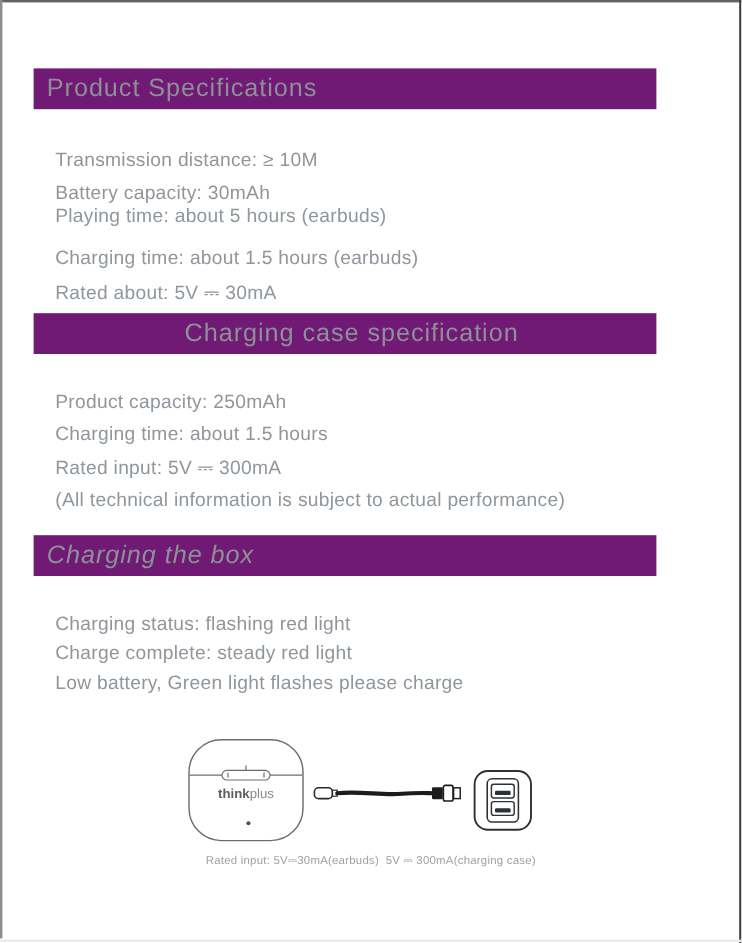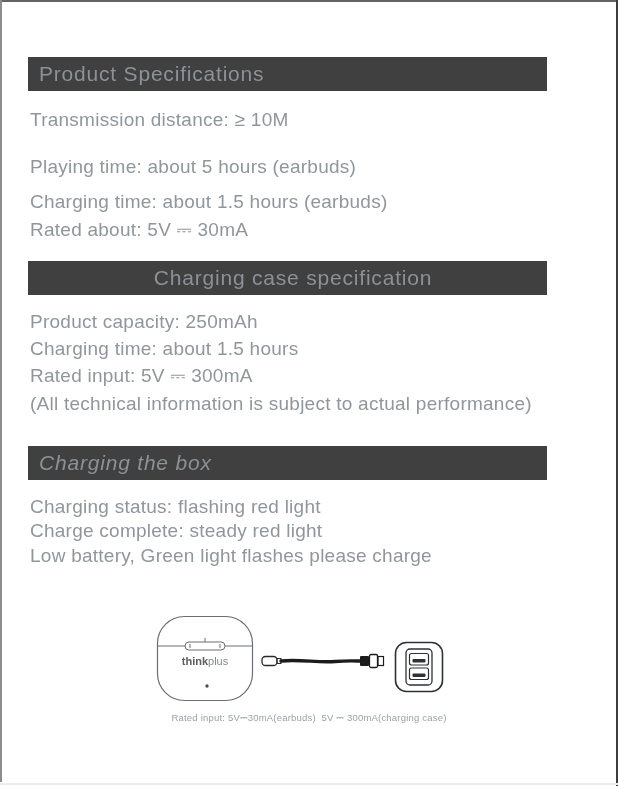--- a/index.html
+++ b/index.html
@@ -11,33 +11,33 @@
     font-family:"Liberation Sans","DejaVu Sans",sans-serif;
   }
   .edge{position:absolute;}
   .edge-top{left:0;top:0;width:618px;height:2px;background:#636363;}
   .edge-left{left:0;top:0;width:2px;height:782px;background:#8d8d8d;}
   .edge-right{right:0;top:0;width:2px;height:786px;background:#3d3d3d;}
   .edge-bottom{left:0;top:783px;width:618px;height:2px;background:#ececec;}
 
   .hbar{
     position:absolute;left:28px;width:519px;height:34px;
-    background:#404040;
+    background:#701a75;
     display:flex;align-items:center;
     padding-left:11px;box-sizing:border-box;
     font-size:21px;letter-spacing:.8px;
     color:#8c9196;font-weight:400;
   }
   .hbar-1{top:57px;}
   .hbar-2{top:261px;justify-content:center;}
   .hbar-3{top:446px;font-style:italic;}
 
   .spec{
-    position:absolute;left:30px;margin:0;
-    font-size:19px;letter-spacing:.25px;
+    position:absolute;left:30px;margin:16px;
+    font-size:16px;letter-spacing:.25px;
     color:#8f969c;white-space:pre;
   }
 
   .illu{position:absolute;}
   .case-svg{left:156px;top:615px;}
   .cable-svg{left:260px;top:648px;}
   .charger-svg{left:394px;top:641px;}
 
   .caption{
     position:absolute;left:0;top:712px;width:618px;margin:0;
@@ -54,20 +54,21 @@
 
   <div class="edge edge-top"></div>
   <div class="edge edge-left"></div>
   <div class="edge edge-right"></div>
   <div class="edge edge-bottom"></div>
 
   <div class="hbar hbar-1">
     <span>Product Specifications</span>
   </div>
   <p class="spec" style="top:109px">Transmission distance: ≥ 10M</p>
+  <p class="spec" style="top:137px">Battery capacity: 30mAh</p>
   <p class="spec" style="top:156px">Playing time: about 5 hours (earbuds)</p>
   <p class="spec" style="top:191px">Charging time: about 1.5 hours (earbuds)</p>
   <p class="spec" style="top:219px">Rated about: 5V ⎓ 30mA</p>
 
   <div class="hbar hbar-2">
     <span>Charging case specification</span>
   </div>
   <p class="spec" style="top:311px">Product capacity: 250mAh</p>
   <p class="spec" style="top:338px">Charging time: about 1.5 hours</p>
   <p class="spec" style="top:365px">Rated input: 5V ⎓ 300mA</p>

